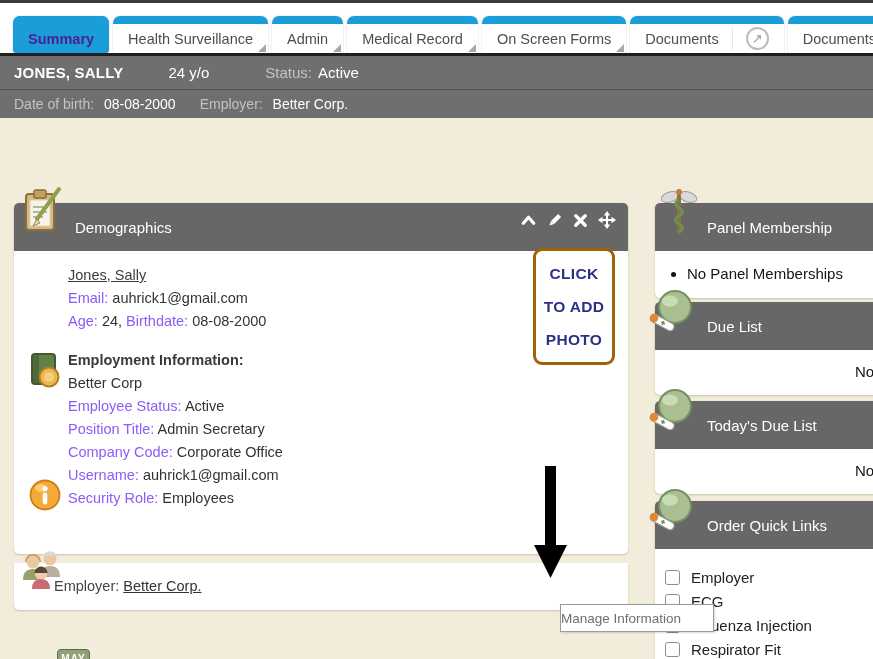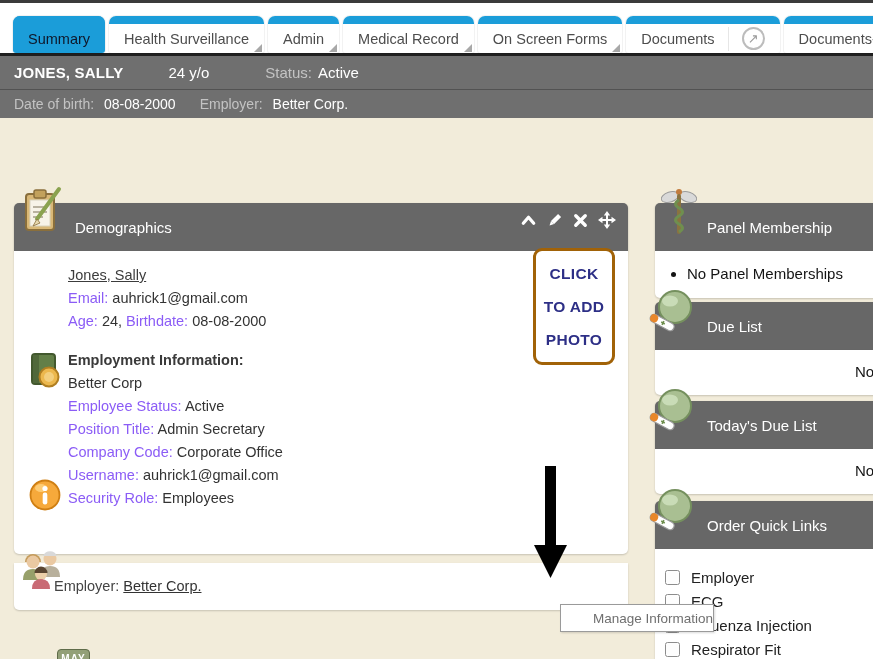--- a/index.html
+++ b/index.html
@@ -18,21 +18,21 @@
   .tab {
     position:relative; height:37px; margin-right:4px; border-radius:7px 7px 3px 3px;
     background:#fff; display:flex; align-items:center; padding:8px 15px 0 15px;
     color:#4d4d4d; font-size:14.5px; white-space:nowrap; cursor:pointer;
     box-shadow:0 0 0 1px rgba(0,0,0,0.05);
   }
   .tab::before {
     content:""; position:absolute; top:0; left:0; right:0; height:8px;
     border-radius:7px 7px 0 0; background:#1b9dd9;
   }
-  .tab.active { background:#1b9dd9; color:#0f172a; font-weight:normal; }
+  .tab.active { background:#1b9dd9; color:#4c1d95; font-weight:bold; }
   .fold {
     position:absolute; right:2px; bottom:1px; width:0; height:0;
     border-left:8px solid transparent; border-bottom:8px solid #a8a8a8;
   }
   .ext-circle {
     width:23px; height:23px; border:2px solid #bcbcbc; border-radius:50%;
     color:#9a9a9a; font-size:13px; line-height:19px; text-align:center;
     margin-left:13px; flex:0 0 auto;
   }
   .ext-sep { width:1px; height:24px; background:#e6e6e6; margin-left:13px; }
@@ -91,21 +91,21 @@
   .oql-row { display:flex; align-items:center; height:24px; font-size:15px; color:#222; }
   .checkbox {
     width:15px; height:15px; border:1.5px solid #8c8c8c; border-radius:2.5px;
     background:#fdfdfd; margin-right:11px; flex:0 0 auto; cursor:pointer;
   }
   
   .arrow-annot { position:absolute; left:533px; top:466px; z-index:45; }
   .tooltip {
     position:absolute; left:560px; top:604px; width:154px; height:28px; z-index:50;
     background:#fff; border:1px solid #9a9a9a; color:#6f6f6f; font-size:13.5px;
-    display:flex; align-items:center; justify-content:flex-end; box-shadow:1px 1px 2px rgba(0,0,0,.15);
+    display:flex; align-items:center; justify-content:flex-start; box-shadow:1px 1px 2px rgba(0,0,0,.15);
   }
   .may-stub {
     position:absolute; left:57px; top:649px; width:33px; height:20px; z-index:5;
     background:#93a078; border:1.5px solid #5f6c49; border-radius:4px 4px 0 0;
     color:#fff; font-size:10px; font-weight:bold; text-align:center; line-height:17px; letter-spacing:1px;
   }
 </style>
 </head>
 <body>
 

